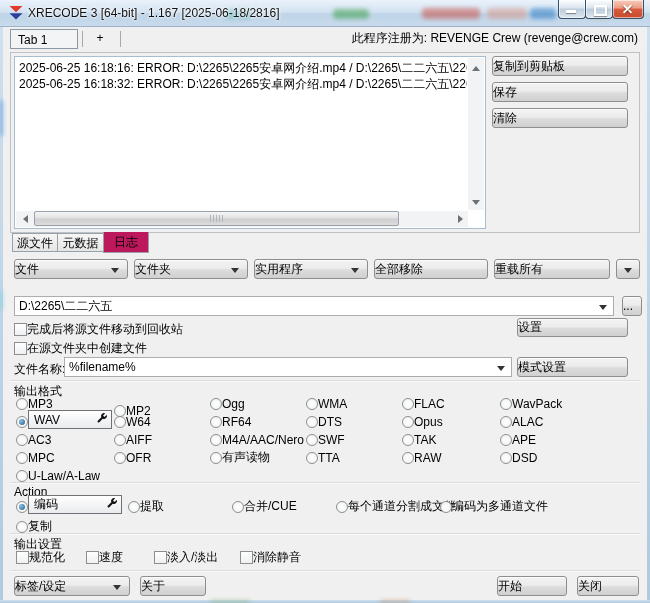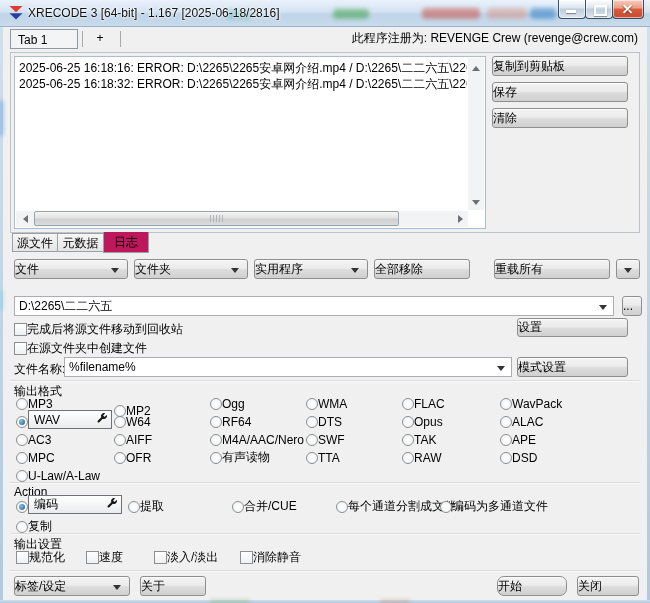--- a/index.html
+++ b/index.html
@@ -150,21 +150,21 @@
     <span class="tri-dd"></span>
   </div>
   <div class="btn" style="left:134px;top:259px;width:114px;">
     <span>文件夹</span>
     <span class="tri-dd"></span>
   </div>
   <div class="btn" style="left:254px;top:259px;width:114px;">
     <span>实用程序</span>
     <span class="tri-dd"></span>
   </div>
-  <div class="btn" style="left:374px;top:259px;width:96px;">全部移除</div>
+  <div class="btn" style="left:374px;top:259px;width:114px;">全部移除</div>
   <div class="btn" style="left:494px;top:259px;width:116px;">重载所有</div>
   <div class="btn" style="left:616px;top:259px;width:24px;">
     <span class="tri-dd" style="right:7px;"></span>
   </div>
 
   <div class="slabel" style="left:14px;top:284px;margin-top:17px;">输出路径</div>
   <div class="combo" style="left:14px;top:296px;width:600px;">
     <span>D:\2265\二二六五</span>
     <span class="tri-dd"></span>
   </div>
@@ -351,16 +351,16 @@
       <span class="cb"></span>
       <span>消除静音</span>
     </div>
 
   <div class="hline" style="top:570px;"></div>
   <div class="btn" style="left:14px;top:576px;width:116px;">
     <span>标签/设定</span>
     <span class="tri-dd"></span>
   </div>
   <div class="btn" style="left:140px;top:576px;width:66px;">关于</div>
-  <div class="btn" style="left:497px;top:576px;width:70px;border-radius:7px;">开始</div>
+  <div class="btn" style="left:497px;top:576px;width:70px;">开始</div>
   <div class="btn" style="left:577px;top:576px;width:62px;">关闭</div>
 
 </div>
 
 </body></html>

